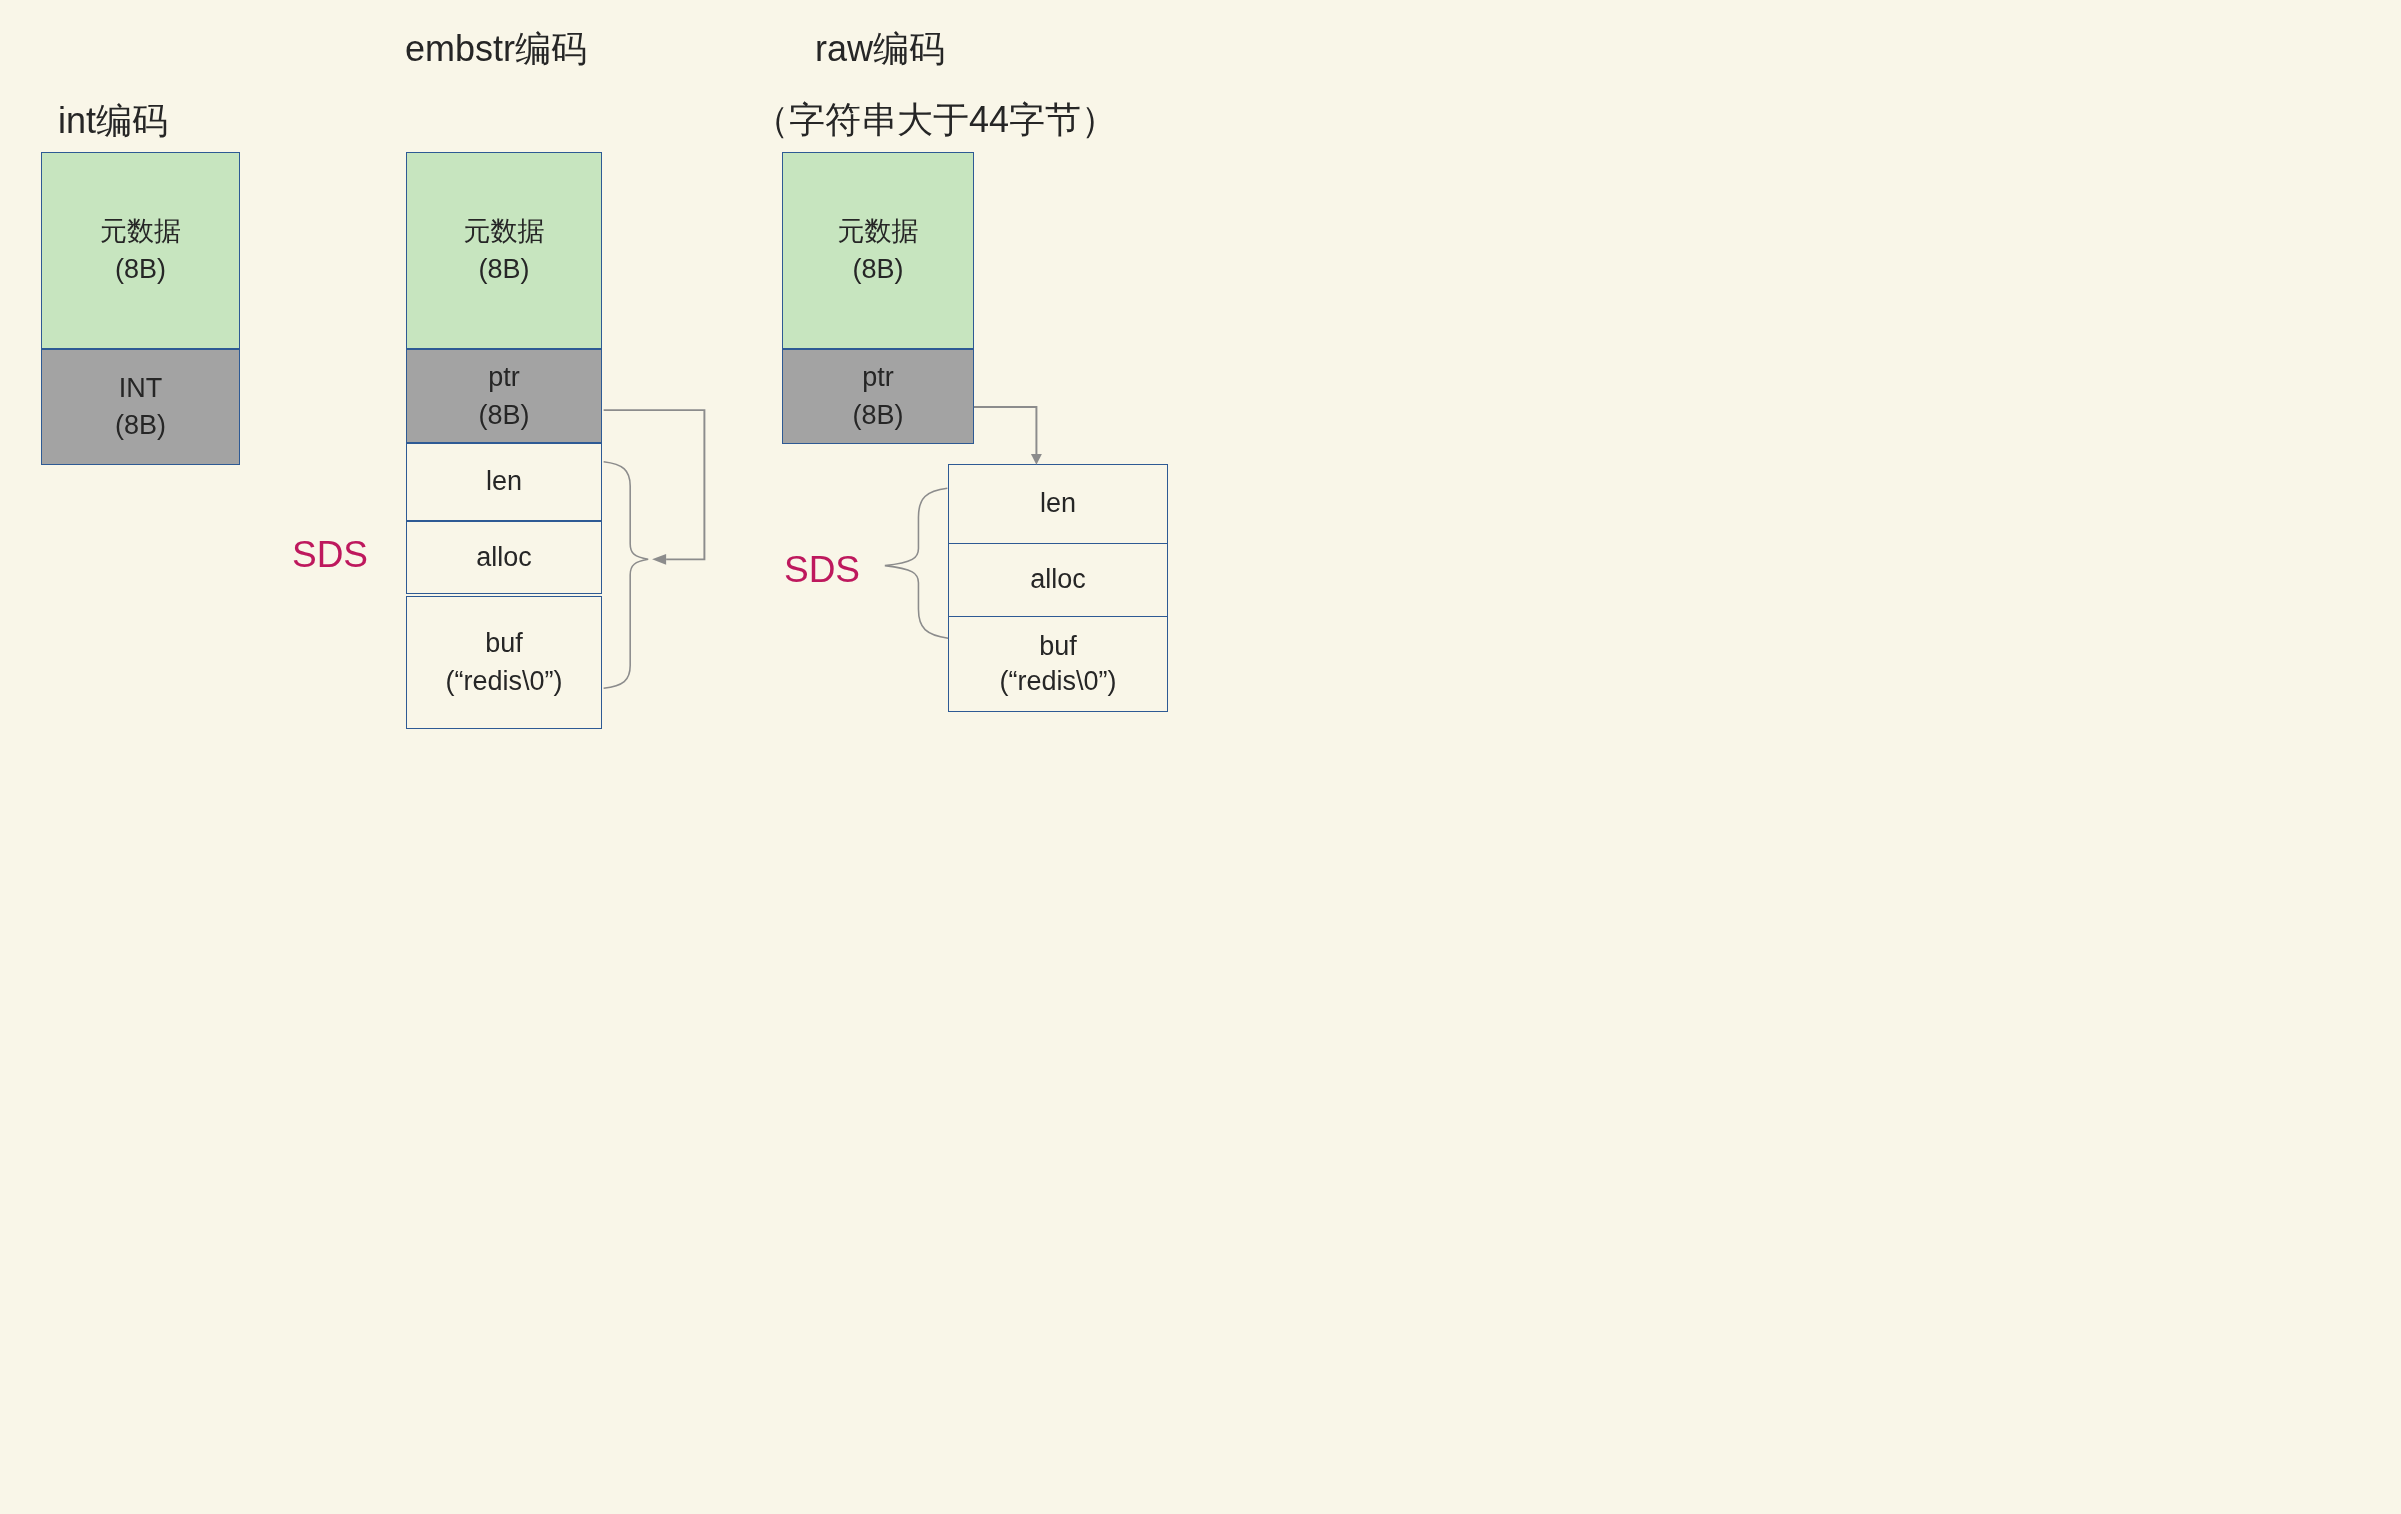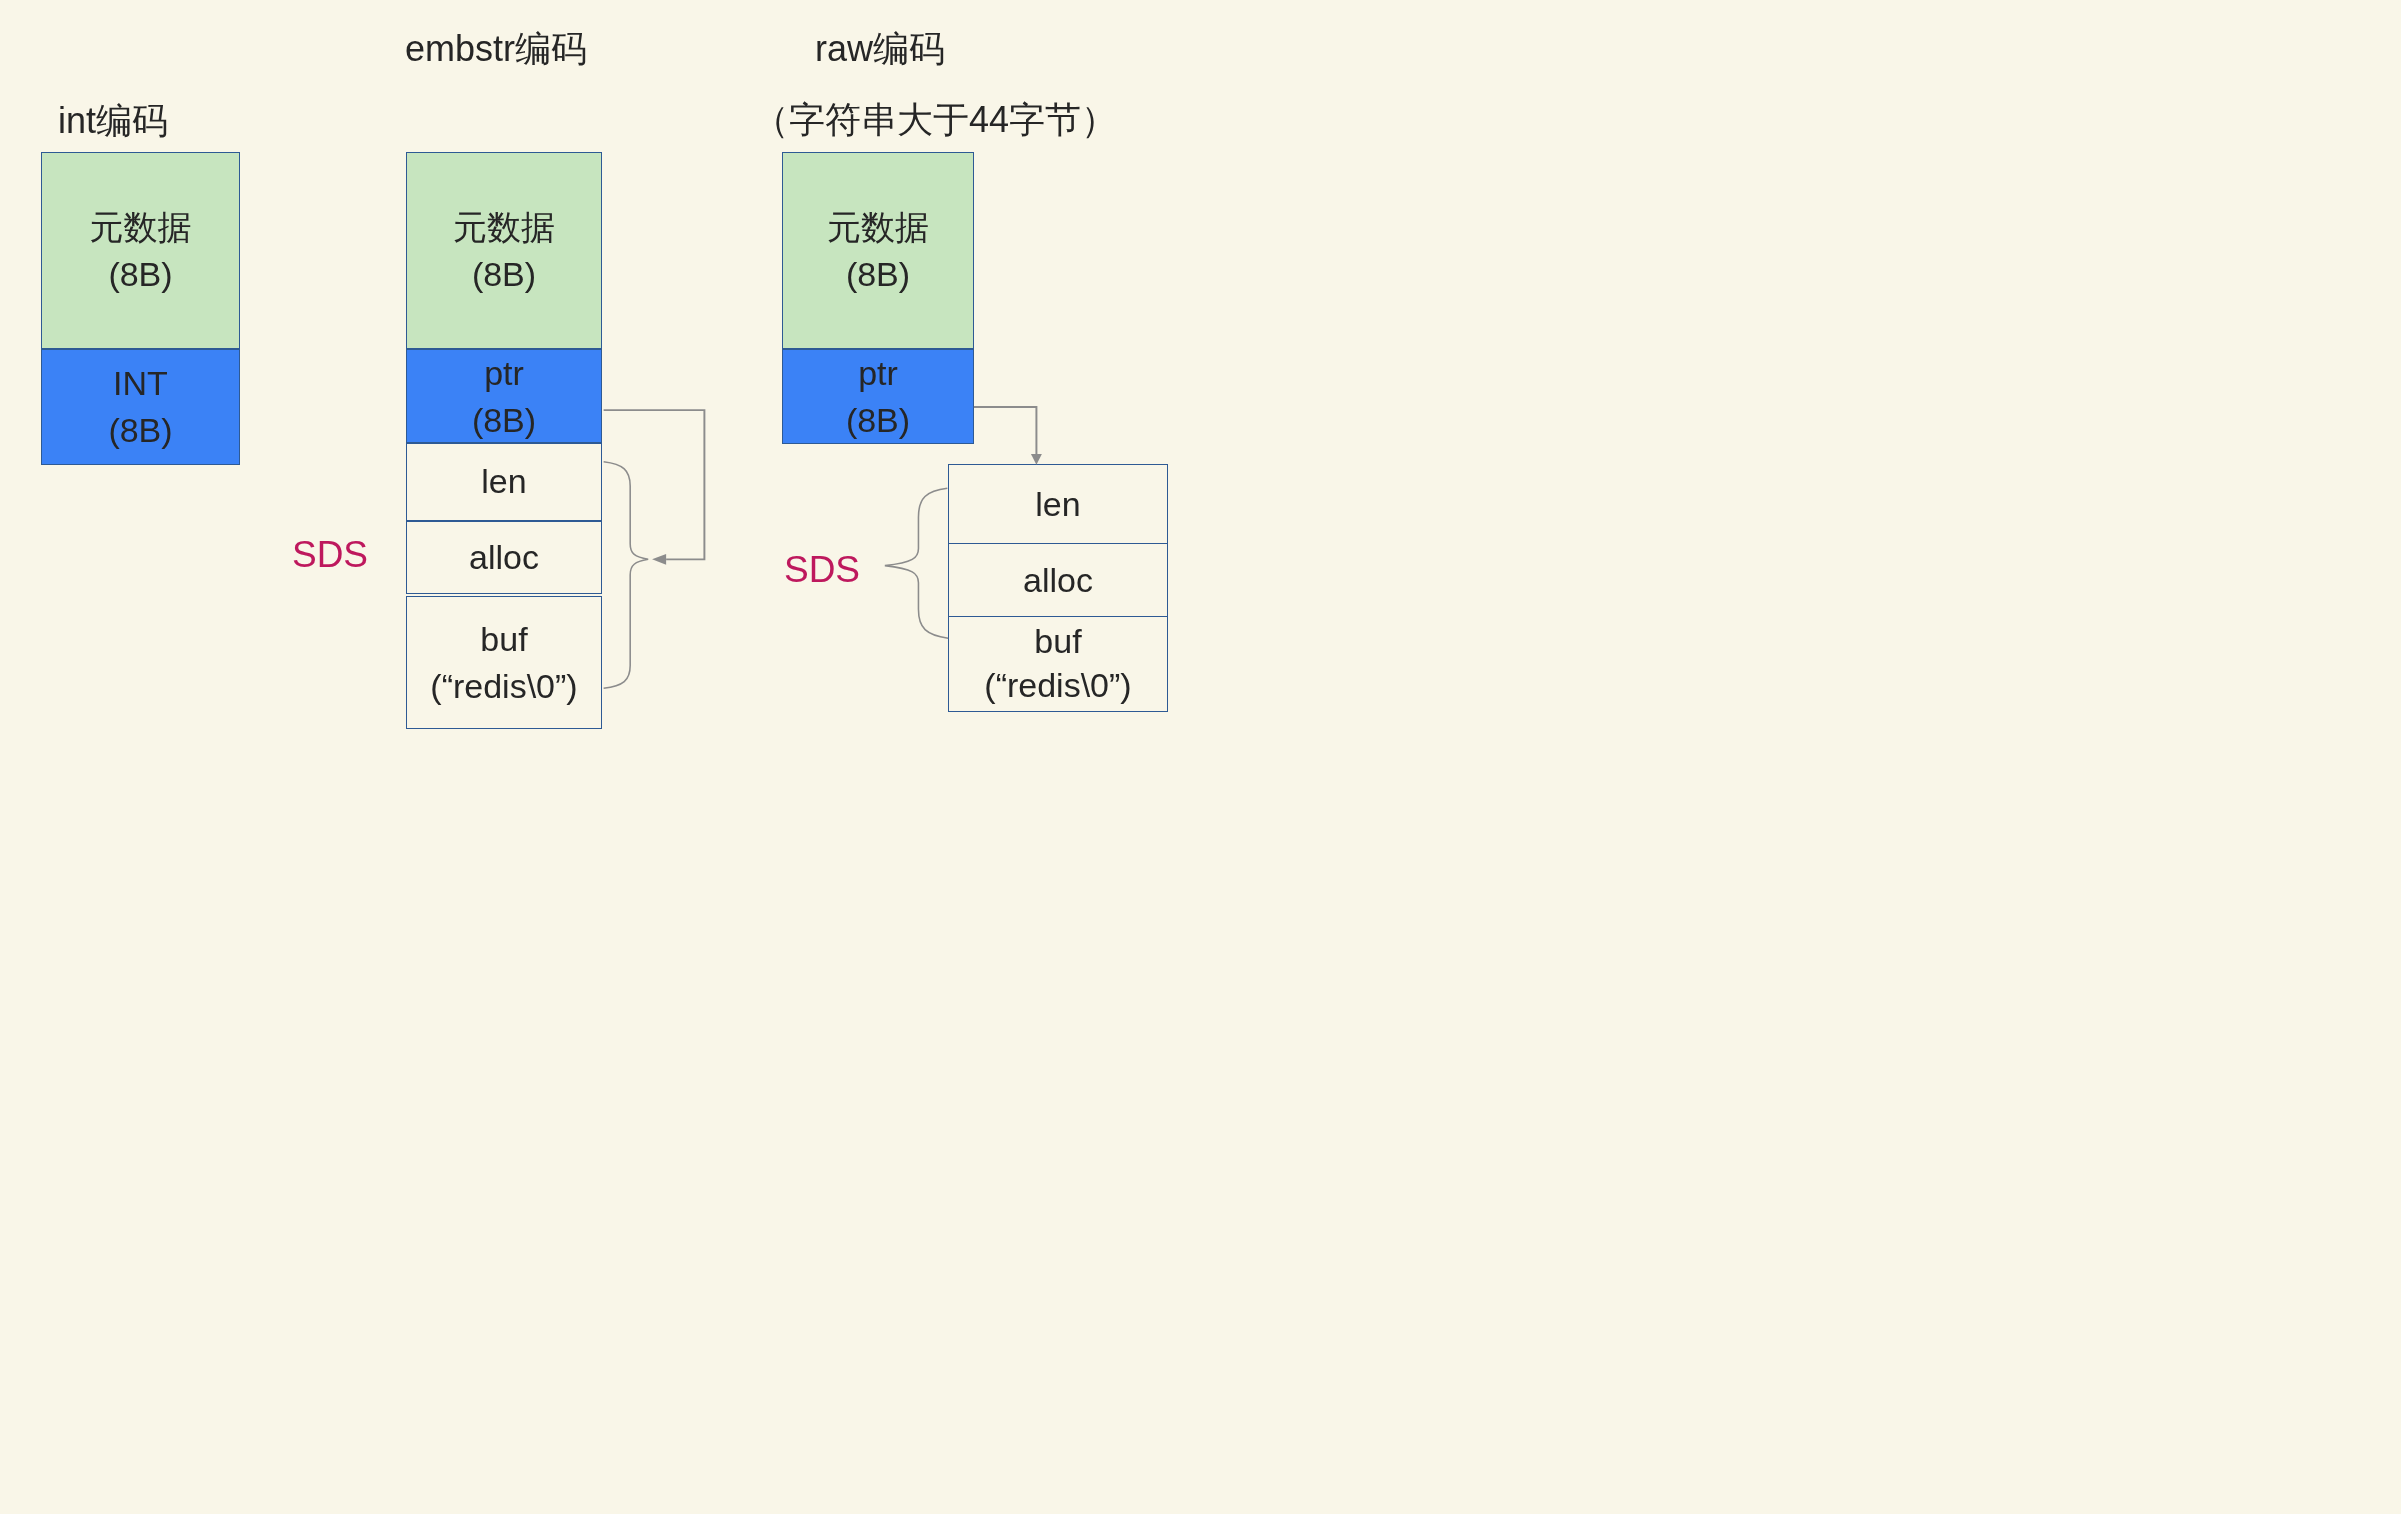--- a/index.html
+++ b/index.html
@@ -25,26 +25,26 @@
   }
   .box{
     position:absolute;
     box-sizing:border-box;
     border:1.6px solid #2E5A94;
     display:flex;
     flex-direction:column;
     align-items:center;
     justify-content:center;
     text-align:center;
-    font-size:34px;
+    font-size:27px;
     line-height:1.38;
     color:#262626;
   }
   .green{background:#C7E5BF;}
-  .yellow{background:#3b82f6;}
+  .yellow{background:#a3a3a3;}
   .plain{background:transparent;}
   .sds-label{
     position:absolute;
     transform:translate(-50%,-50%);
     font-size:37px;
     color:#be185d;
     white-space:nowrap;
   }
   #arrow-layer{
     position:absolute;

